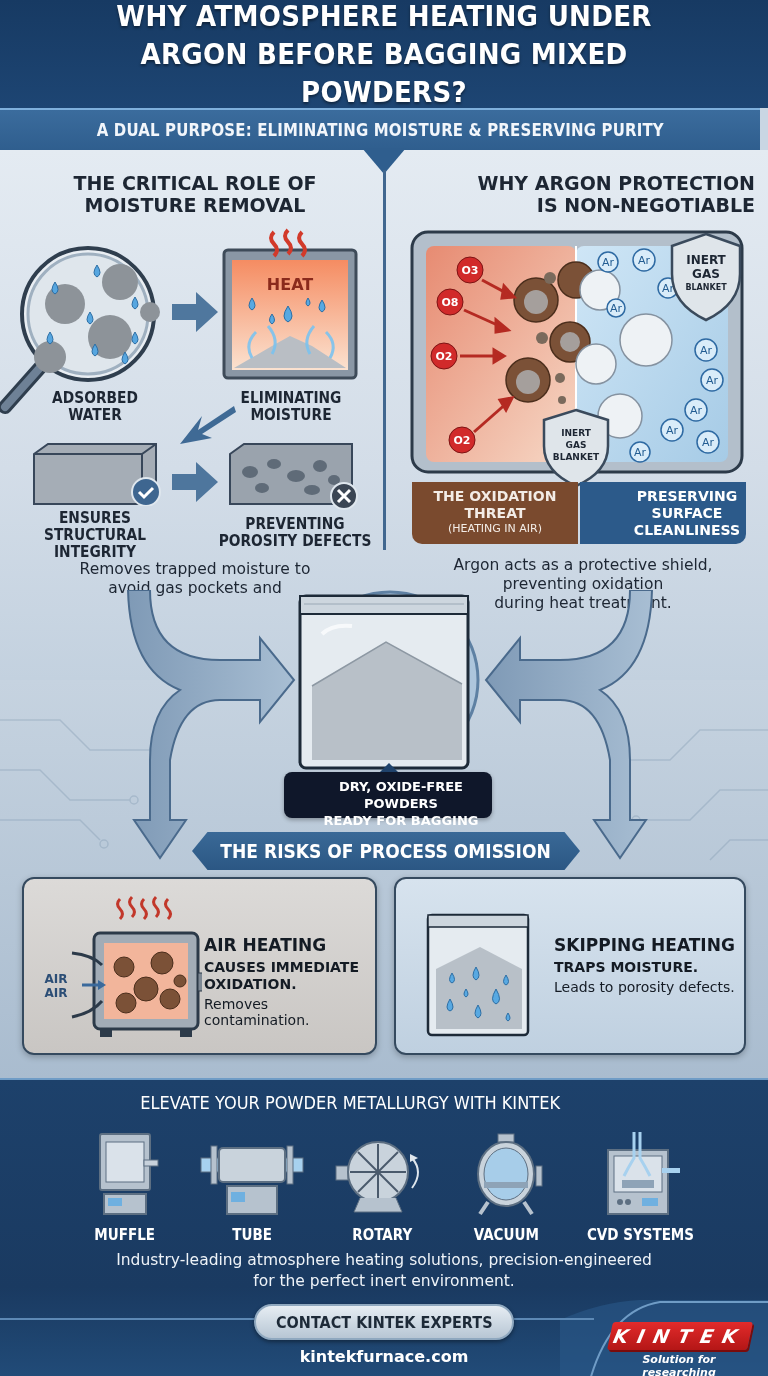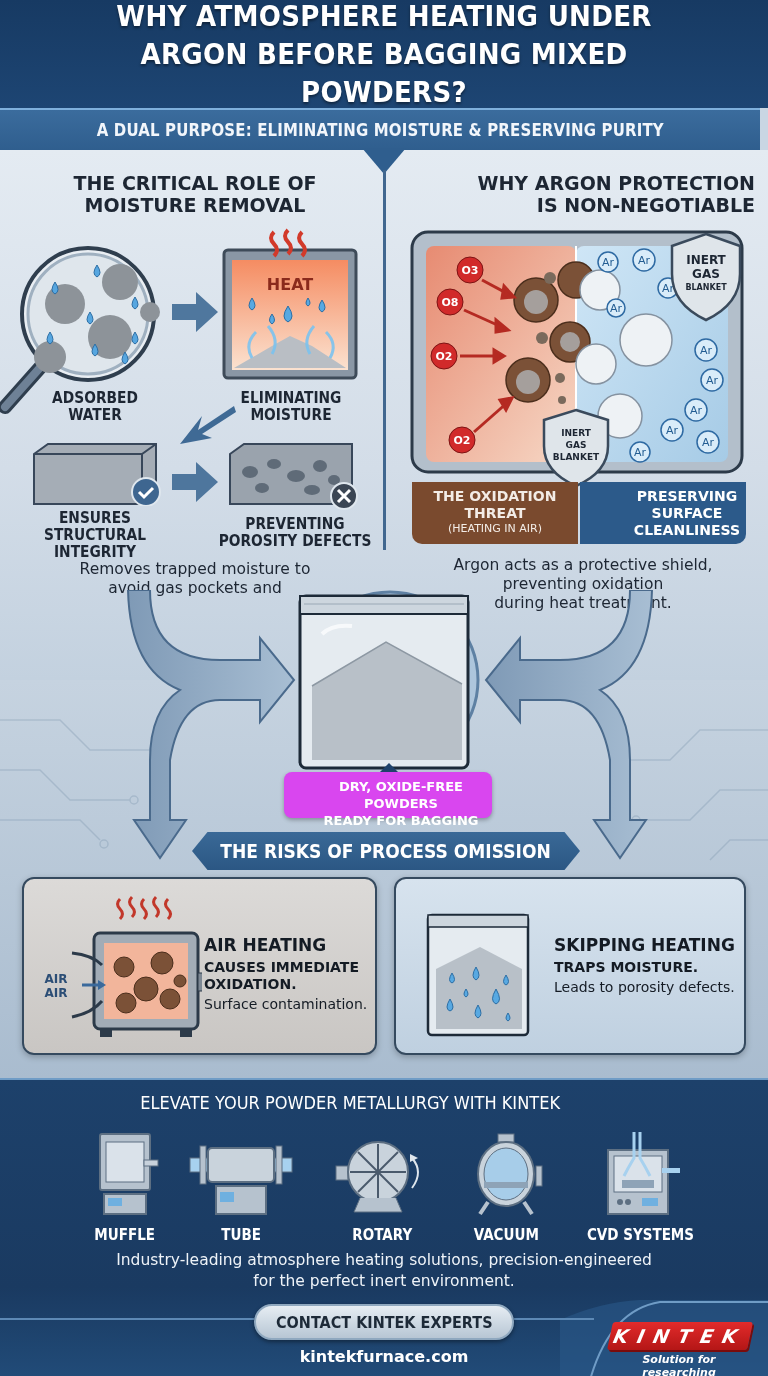--- a/index.html
+++ b/index.html
@@ -54,21 +54,21 @@
   .lbl {
     text-align: center; color: #1d2633; font-weight: 700; font-size: 15px; line-height: 17px;
     font-family: "DejaVu Sans", sans-serif; transform: scaleX(0.92);
   }
   .desc {
     text-align: center; color: #1d2633; font-size: 15.5px; line-height: 19px;
     font-family: "DejaVu Sans", sans-serif;
   }
   .caption-box {
     left: 284px; top: 772px; width: 208px; height: 46px;
-    background: #d946ef; border-radius: 8px;
+    background: #0f172a; border-radius: 8px;
     color: #fff; font-weight: 700; font-size: 13px; line-height: 17px; text-align: center;
     padding-top: 6px; font-family: "DejaVu Sans", sans-serif;
     box-shadow: 0 2px 4px rgba(0,0,0,0.3);
     padding-left: 26px;
   }
   .caption-box:before {
     content: ""; position: absolute; left: 96px; top: -9px;
     border-left: 9px solid transparent; border-right: 9px solid transparent;
     border-bottom: 9px solid #1f426b;
   }
@@ -460,21 +460,21 @@
       <polygon points="74,92 66,87 66,97" fill="#3b6a9c"></polygon>
     <g font-family="DejaVu Sans, sans-serif" font-weight="700" font-size="12" fill="#2c4e76" text-anchor="middle">
       <text x="24" y="90">AIR</text>
       <text x="24" y="104">AIR</text>
     </g>
   </svg>
   <div class="abs" style="left:180px; top:56px; width:170px;">
     <div class="rc-title">AIR HEATING</div>
     <div class="rc-sub" style="margin-top:4px;">CAUSES IMMEDIATE</div>
     <div class="rc-sub">OXIDATION.</div>
-    <div class="rc-desc">Surface contamination.</div>
+    <div class="rc-desc">Removes contamination.</div>
   </div>
 </div>
 
 <div class="abs risk-card right">
   <svg class="abs" style="left:30px; top:34px; width:106px; height:126px;" viewBox="0 0 106 126">
     <rect x="2" y="2" width="100" height="120" rx="4" fill="#e5ebf0" stroke="#1d2a38" stroke-width="2.5"></rect>
     <rect x="2" y="2" width="100" height="12" fill="#cdd6de" stroke="#1d2a38" stroke-width="1.5"></rect>
     <path d="M10 116 L10 56 L54 34 L96 56 L96 116z" fill="#b8c0c8"></path>
     <g fill="#58a9e2" stroke="#2d6ea4" stroke-width="1">
       <path d="M26 60 q-5 8 0 10 q5 -2 0 -10z"></path>
@@ -500,21 +500,21 @@
 <div class="abs prod" style="left:65px;">
   <svg width="70" height="84" viewBox="0 0 70 84">
     <rect x="10" y="2" width="50" height="56" rx="2" fill="#b6c2ce" stroke="#5d6f82" stroke-width="2"></rect>
     <rect x="16" y="10" width="38" height="40" fill="#dae2ea" stroke="#5d6f82"></rect>
     <rect x="54" y="28" width="14" height="6" fill="#c8d2dc" stroke="#5d6f82"></rect>
     <rect x="14" y="62" width="42" height="20" fill="#b6c2ce" stroke="#5d6f82" stroke-width="2"></rect>
     <rect x="18" y="66" width="14" height="8" fill="#6fb0e0"></rect>
   </svg>
   <div class="plabel"><span>MUFFLE</span></div>
 </div>
-<div class="abs prod" style="left:181px;">
+<div class="abs prod" style="left:192px;">
   <svg width="110" height="84" viewBox="0 0 110 84">
     <rect x="4" y="26" width="102" height="14" fill="#a7d1ef" stroke="#5d6f82"></rect>
     <rect x="22" y="16" width="66" height="34" rx="4" fill="#c9d3dc" stroke="#5d6f82" stroke-width="2"></rect>
     <rect x="14" y="14" width="6" height="38" fill="#b6c2ce" stroke="#5d6f82"></rect>
       <rect x="90" y="14" width="6" height="38" fill="#b6c2ce" stroke="#5d6f82"></rect>
     <rect x="30" y="54" width="50" height="28" fill="#b6c2ce" stroke="#5d6f82" stroke-width="2"></rect>
     <rect x="34" y="60" width="14" height="10" fill="#6fb0e0"></rect>
   </svg>
   <div class="plabel"><span>TUBE</span></div>
 </div>

